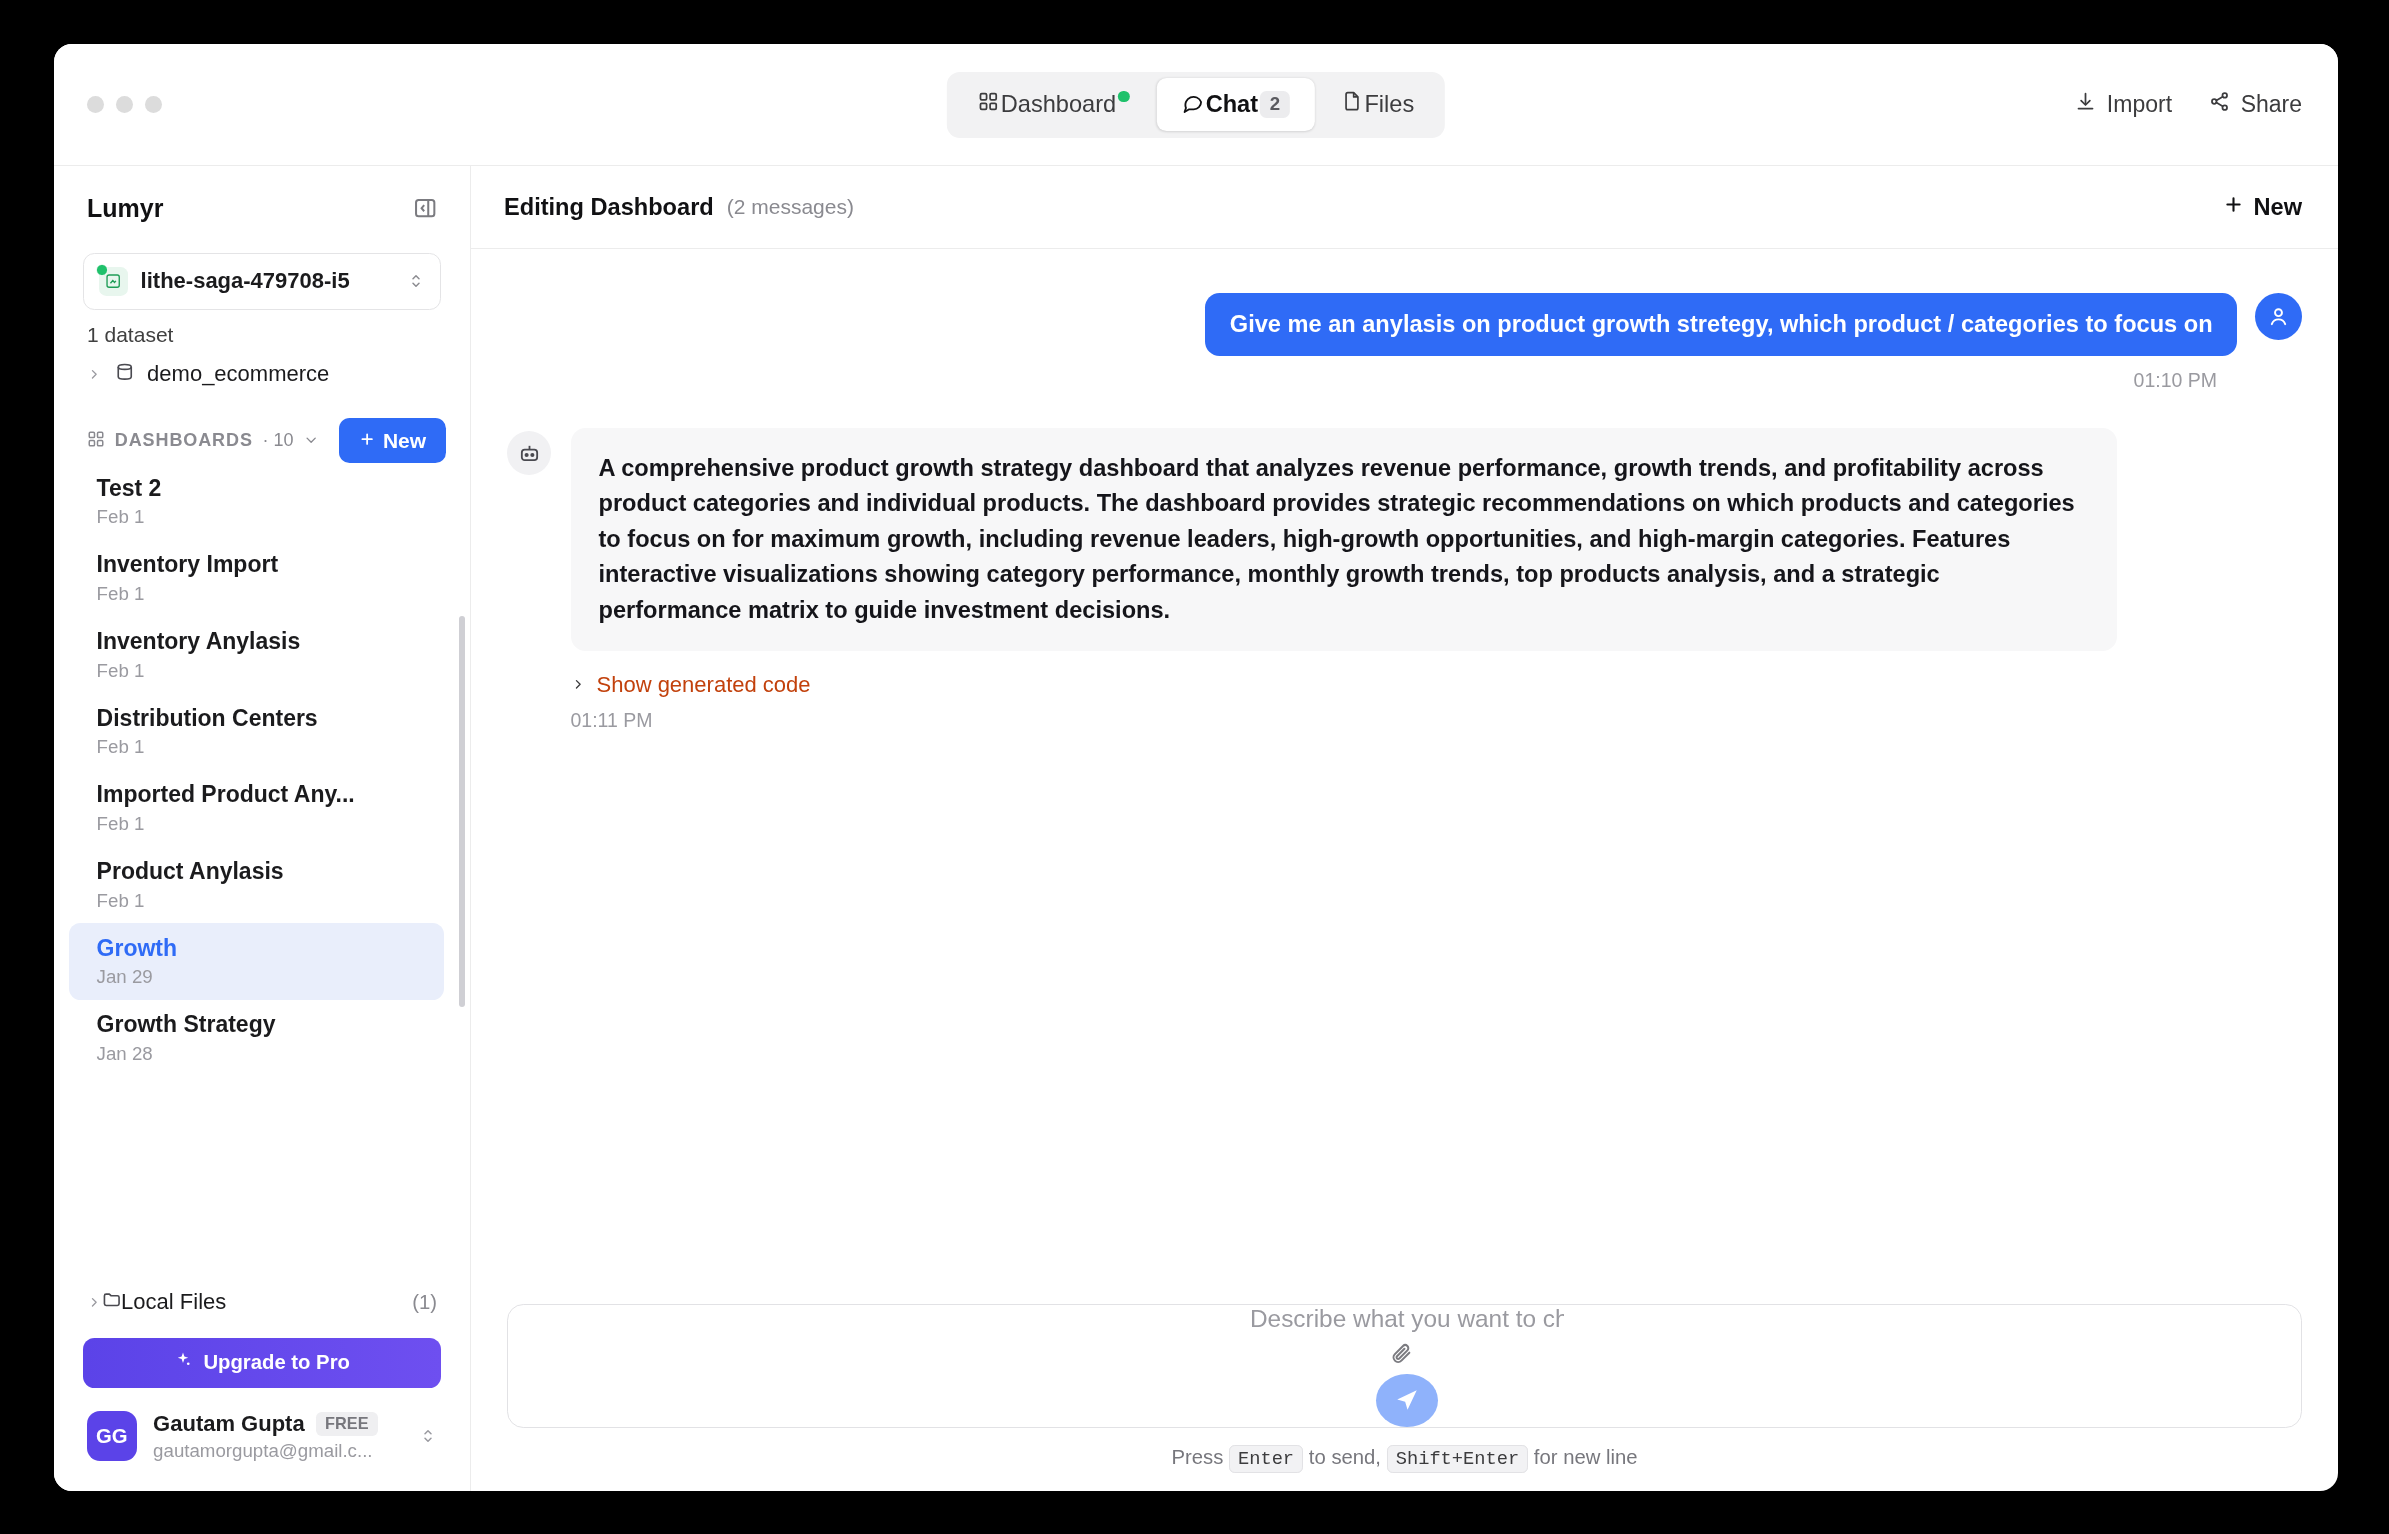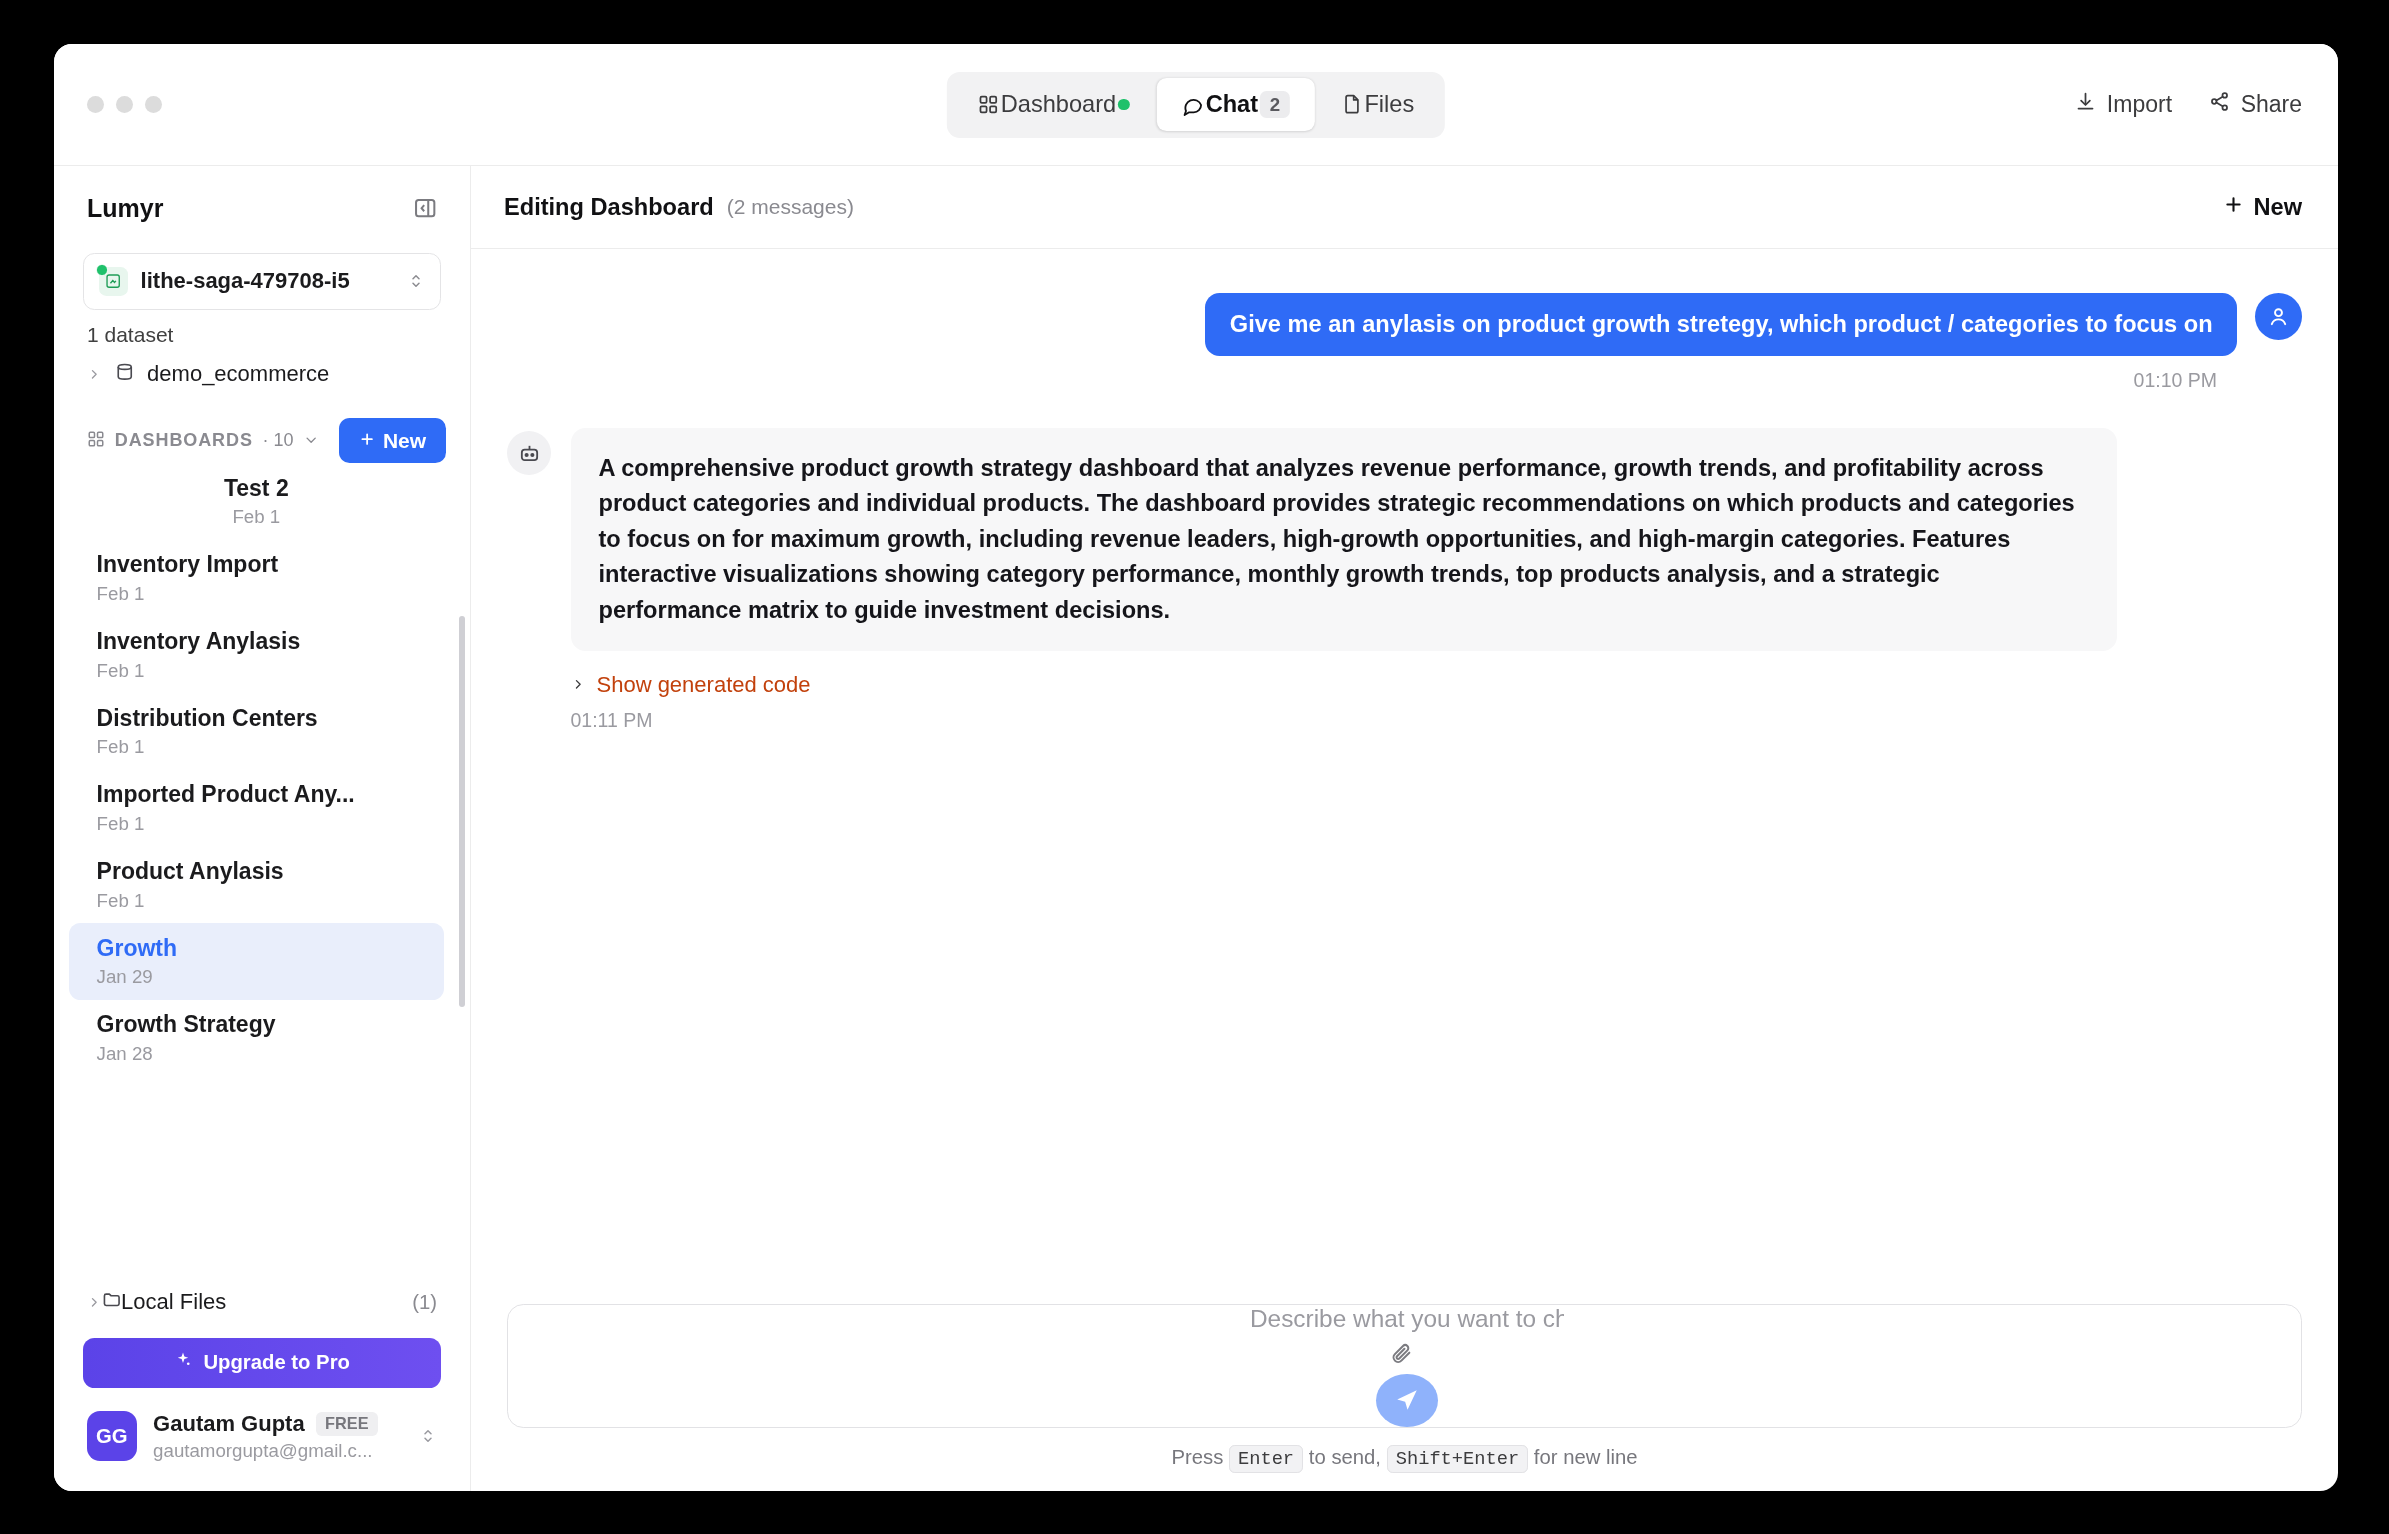--- a/index.html
+++ b/index.html
@@ -41,21 +41,21 @@
     transform: translateX(-50%);
     display: flex;
     align-items: center;
     gap: 3.3px;
     background: #f2f2f3;
     border-radius: 13px;
     padding: 6.5px;
   }
   .tab {
     display: flex;
-    align-items: center;
+    align-items: flex-start;
     gap: 2px;
     padding: 13px 24.4px;
     border-radius: 9.8px;
     font-size: 23.6px;
     color: #3c3c3e;
     cursor: pointer;
     white-space: nowrap;
   }
   .tab.active {
     background: #ffffff;
@@ -479,21 +479,21 @@
           <span>
             <svg width="16.3" height="16.3" viewBox="0 0 24 24" fill="none" stroke="#ffffff" stroke-width="2.6" stroke-linecap="round">
                 <path d="M12 5v14M5 12h14"></path>
               </svg>
           </span>
           <span>New</span>
         </button>
       </div>
 
       <div class="dash-list">
-        <div class="dash-item clipped" style="margin-top:-14.6px;text-align:center;">
+        <div class="dash-item clipped" style="margin-top:-14.6px;">
           <div class="name">Test 2</div>
           <div class="date">Feb 1</div>
         </div>
         <div class="dash-item">
           <div class="name">Inventory Import</div>
           <div class="date">Feb 1</div>
         </div>
         <div class="dash-item">
           <div class="name">Inventory Anylasis</div>
           <div class="date">Feb 1</div>

